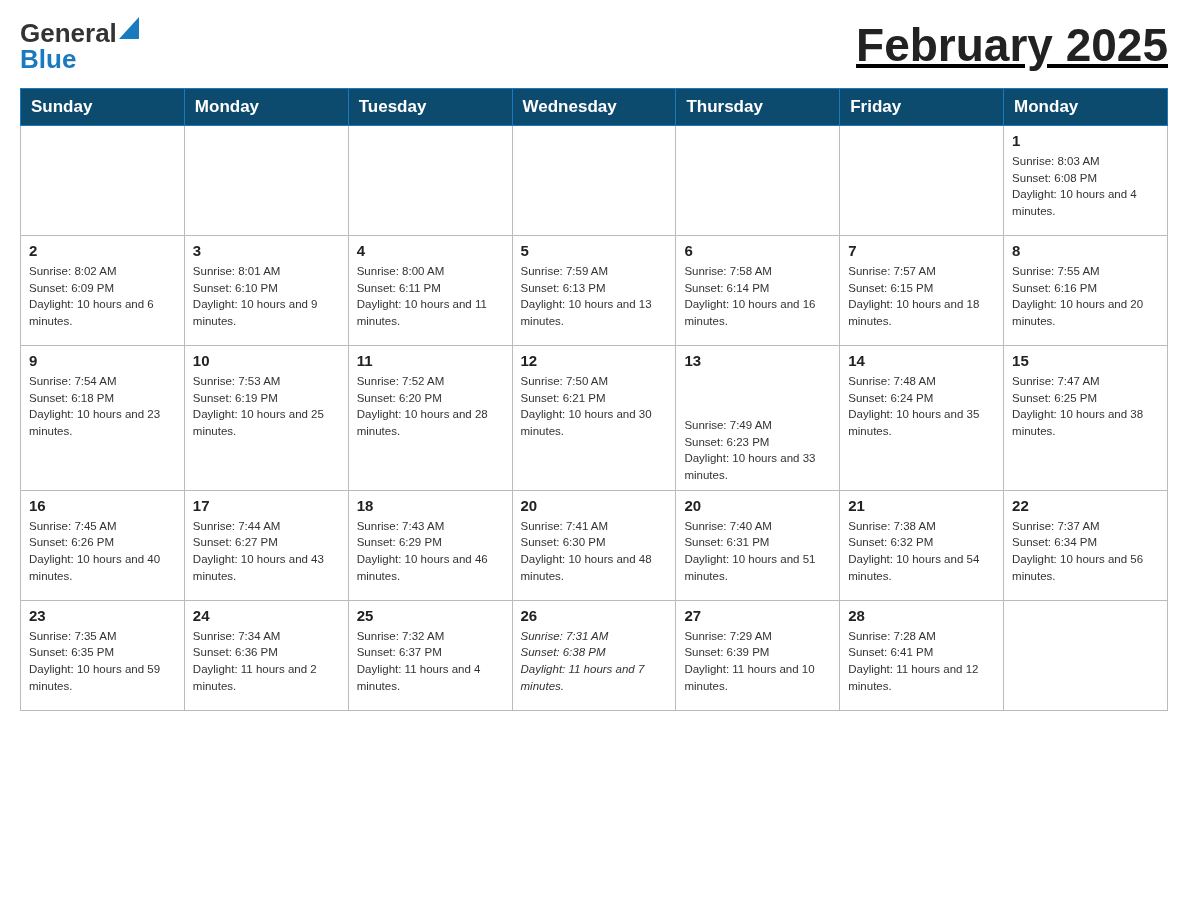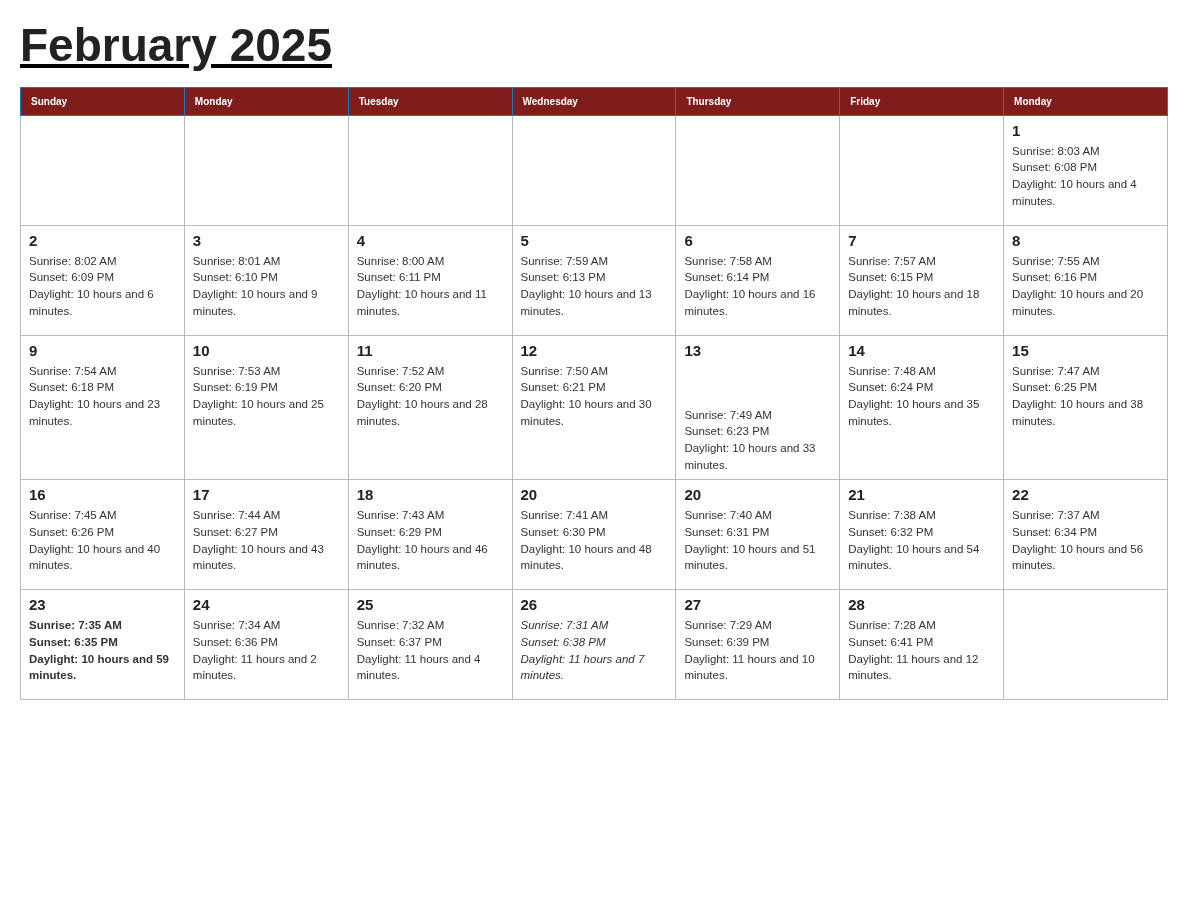--- a/index.html
+++ b/index.html
@@ -44,25 +44,25 @@
       font-size: 20px;
       color: #444;
       margin-top: 4px;
     }
     .calendar {
       width: 100%;
       border-collapse: collapse;
       border: 1px solid #aaa;
     }
     .calendar th {
-      background-color: #7f1d1d;
+      background-color: #0c4a6e;
       color: #fff;
       text-align: left;
       padding: 8px 10px;
-      font-size: 10px;
+      font-size: 17px;
       border: 1px solid #1a7abf;
     }
     .calendar td {
       vertical-align: top;
       border: 1px solid #bbb;
       padding: 6px 8px;
       width: calc(100% / 7);
       min-height: 110px;
       height: 110px;
     }
@@ -81,20 +81,33 @@
       background: #f9f9f9;
     }
     .week-row td {
       background: #fff;
     }
   </style>
 </head>
 <body>
 
 <div class="header">
+  <div class="logo">
+    <div style="line-height:1;">
+      <div style="display:flex;align-items:center;">
+        <span class="logo-text-general">General</span>
+        <svg width="20" height="22" viewBox="0 0 20 22" style="margin-left:2px;margin-top:-10px;">
+          <polygon points="0,22 20,22 20,0" fill="#1a7abf"></polygon>
+        </svg>
+      </div>
+      <div>
+        <span class="logo-text-blue">Blue</span>
+      </div>
+    </div>
+  </div>
   <div class="title-area">
     <div class="month-title">February 2025</div>
   </div>
 </div>
 
 <table class="calendar">
   <thead>
     <tr>
     <th>Sunday</th>
         <th>Monday</th>
@@ -248,21 +261,21 @@
         <td>
           <div class="day-num">22</div>
           <div class="day-info" style="white-space: pre-line;">Sunrise: 7:37 AM
 Sunset: 6:34 PM
 Daylight: 10 hours and 56 minutes.</div>
         </td>
       </tr>
       <tr class="week-row">
         <td>
           <div class="day-num">23</div>
-          <div class="day-info" style="white-space: pre-line; font-weight: bold;">Sunrise: 7:35 AM
+          <div class="day-info" style="white-space: pre-line;">Sunrise: 7:35 AM
 Sunset: 6:35 PM
 Daylight: 10 hours and 59 minutes.</div>
         </td>
         <td>
           <div class="day-num">24</div>
           <div class="day-info" style="white-space: pre-line;">Sunrise: 7:34 AM
 Sunset: 6:36 PM
 Daylight: 11 hours and 2 minutes.</div>
         </td>
         <td>

